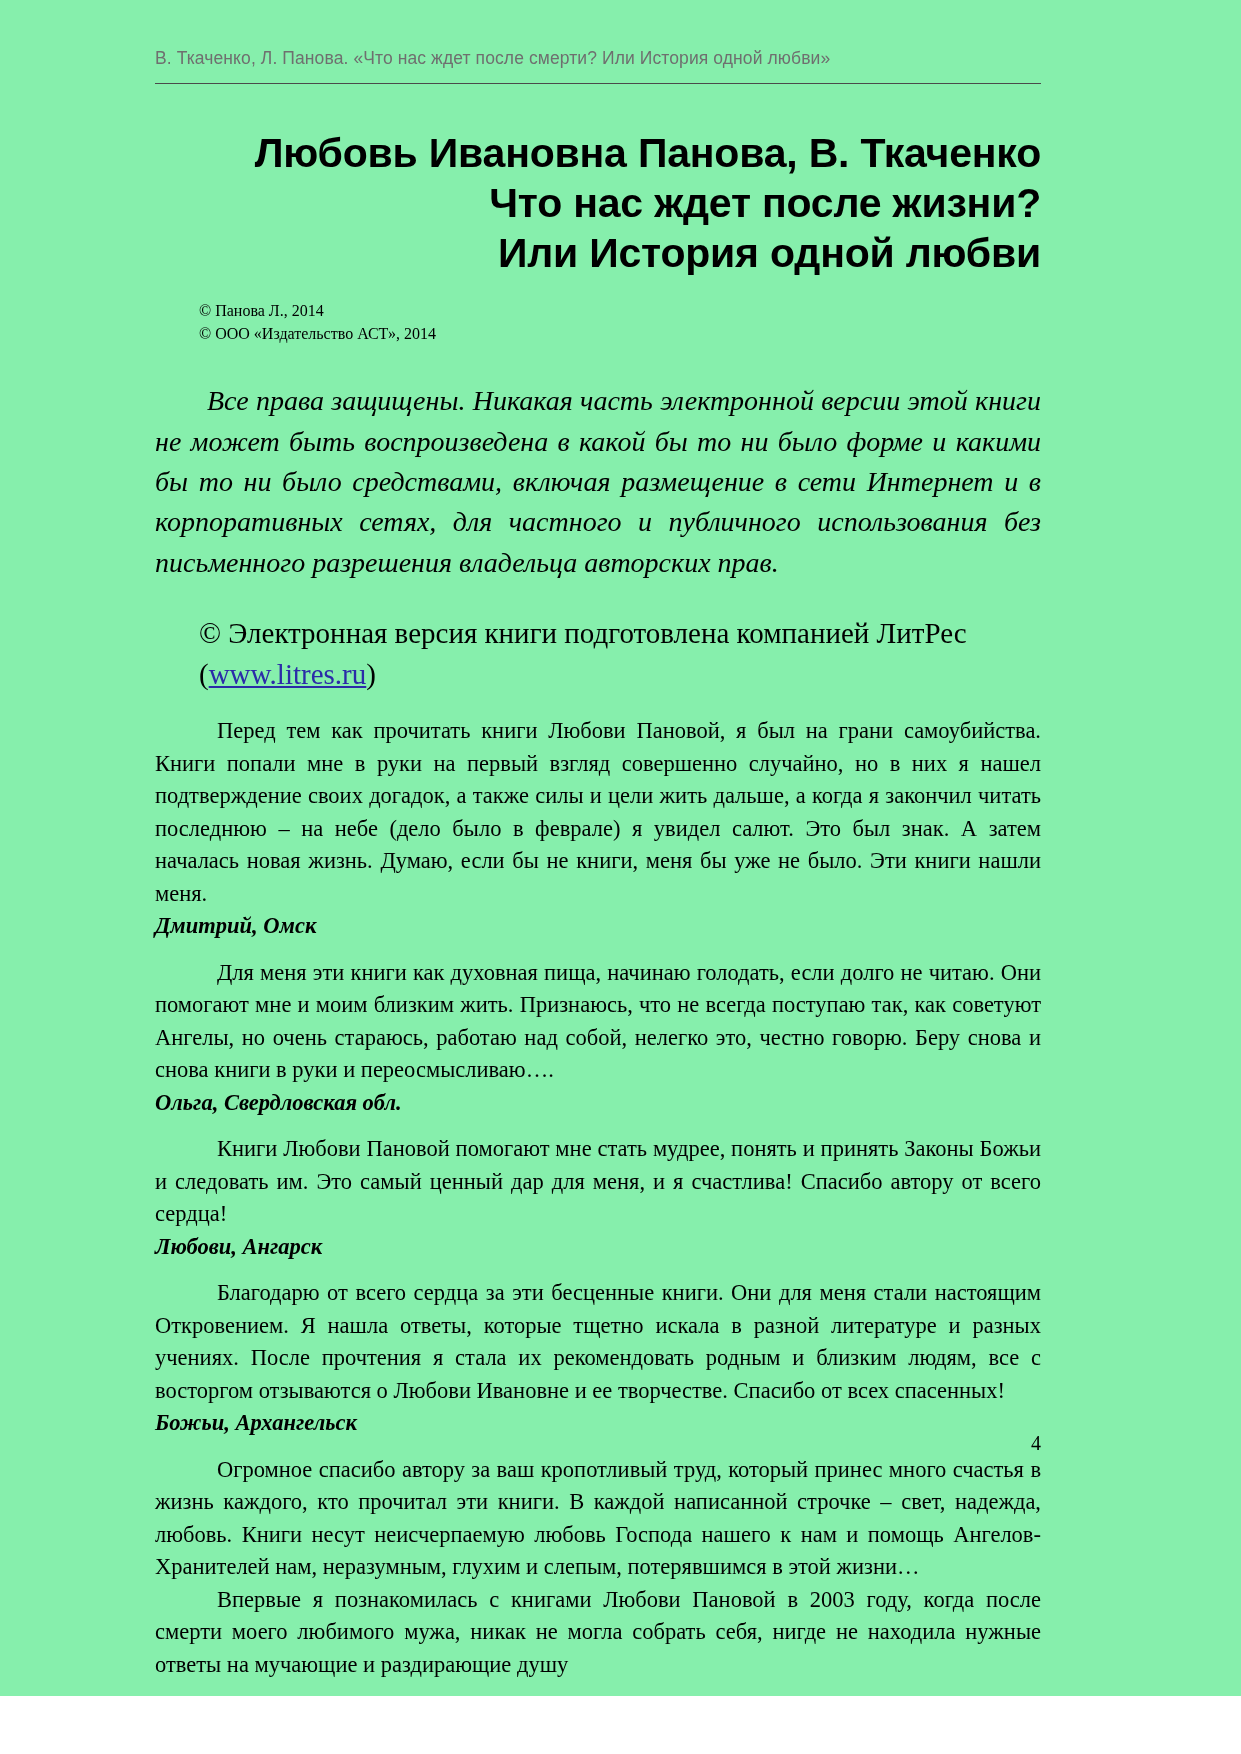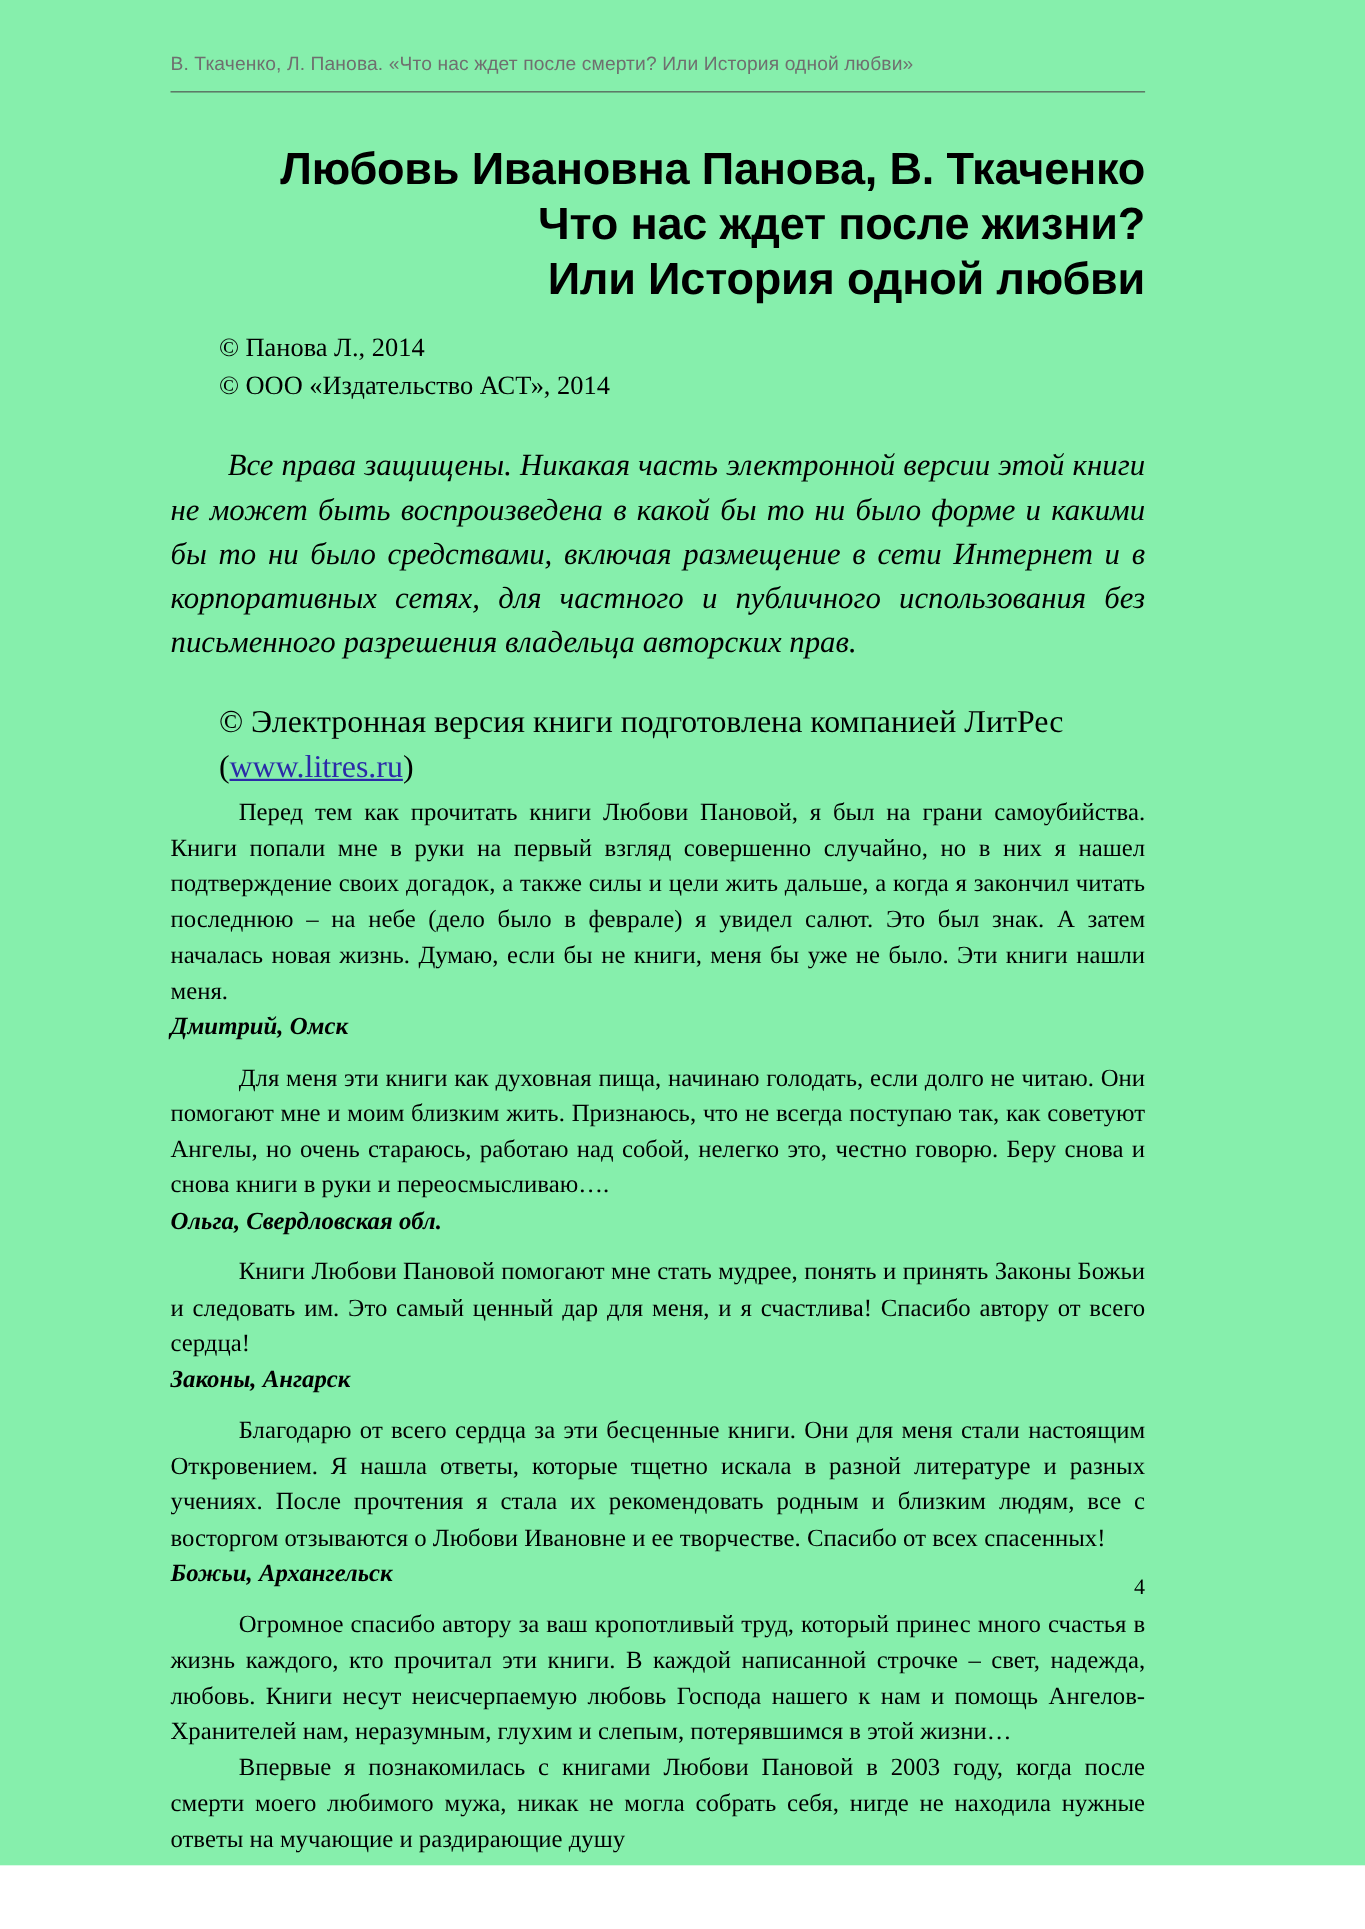--- a/index.html
+++ b/index.html
@@ -44,21 +44,21 @@
     color: #000000;
     margin-top: 44px;
   }
   .title-line {
     font-size: 41px;
     line-height: 1.22;
     letter-spacing: -0.2px;
   }
   .copyright-block {
     font-family: "Liberation Serif", serif;
-    font-size: 24px;
+    font-size: 16px;
     line-height: 1.42;
     color: #000;
     margin-top: 22px;
     padding-left: 44px;
   }
   .rights {
     font-family: "Liberation Serif", serif;
     font-style: italic;
     font-size: 28px;
     line-height: 1.44;
@@ -106,21 +106,21 @@
   }
   .page-number {
     position: absolute;
     right: 0;
     top: 1432px;
     font-family: "Liberation Serif", serif;
     font-size: 20px;
     color: #000;
   }
   .body-start {
-    margin-top: 4px;
+    margin-top: 20px;
   }
 </style>
 </head>
 <body>
 
 <div class="page">
   <div class="content">
 
     <div class="running-head">В.  Ткаченко, Л.  Панова.  «Что нас ждет после смерти? Или История одной любви»</div>
     <div class="head-rule"></div>
@@ -145,21 +145,21 @@
     <div class="body-start">
       <p class="body-par">Перед тем как прочитать книги Любови Пановой, я был на грани самоубийства. Книги попали мне в руки на первый взгляд совершенно случайно, но в них я нашел подтверждение своих догадок, а также силы и цели жить дальше, а когда я закончил читать последнюю – на небе (дело было в феврале) я увидел салют. Это был знак. А затем началась новая жизнь. Думаю, если бы не книги, меня бы уже не было. Эти книги нашли меня.</p>
       <p class="attrib">Дмитрий, Омск</p>
       <div class="gap"></div>
 
       <p class="body-par">Для меня эти книги как духовная пища, начинаю голодать, если долго не читаю. Они помогают мне и моим близким жить. Признаюсь, что не всегда поступаю так, как советуют Ангелы, но очень стараюсь, работаю над собой, нелегко это, честно говорю. Беру снова и снова книги в руки и переосмысливаю….</p>
       <p class="attrib">Ольга, Свердловская обл.</p>
       <div class="gap"></div>
 
       <p class="body-par">Книги Любови Пановой помогают мне стать мудрее, понять и принять Законы Божьи и следовать им. Это самый ценный дар для меня, и я счастлива! Спасибо автору от всего сердца!</p>
-      <p class="attrib">Законы, Ангарск</p>
+      <p class="attrib">Любови, Ангарск</p>
       <div class="gap"></div>
 
       <p class="body-par">Благодарю от всего сердца за эти бесценные книги. Они для меня стали настоящим Откровением. Я нашла ответы, которые тщетно искала в разной литературе и разных учениях. После прочтения я стала их рекомендовать родным и близким людям, все с восторгом отзываются о Любови Ивановне и ее творчестве. Спасибо от всех спасенных!</p>
       <p class="attrib">Божьи, Архангельск</p>
       <div class="gap"></div>
 
       <p class="body-par">Огромное спасибо автору за ваш кропотливый труд, который принес много счастья в жизнь каждого, кто прочитал эти книги. В каждой написанной строчке – свет, надежда, любовь. Книги несут неисчерпаемую любовь Господа нашего к нам и помощь Ангелов-Хранителей нам, неразумным, глухим и слепым, потерявшимся в этой жизни…</p>
       <p class="body-par tight">Впервые я познакомилась с книгами Любови Пановой в 2003 году, когда после смерти моего любимого мужа, никак не могла собрать себя, нигде не находила нужные ответы на мучающие и раздирающие душу</p>
     </div>
 

